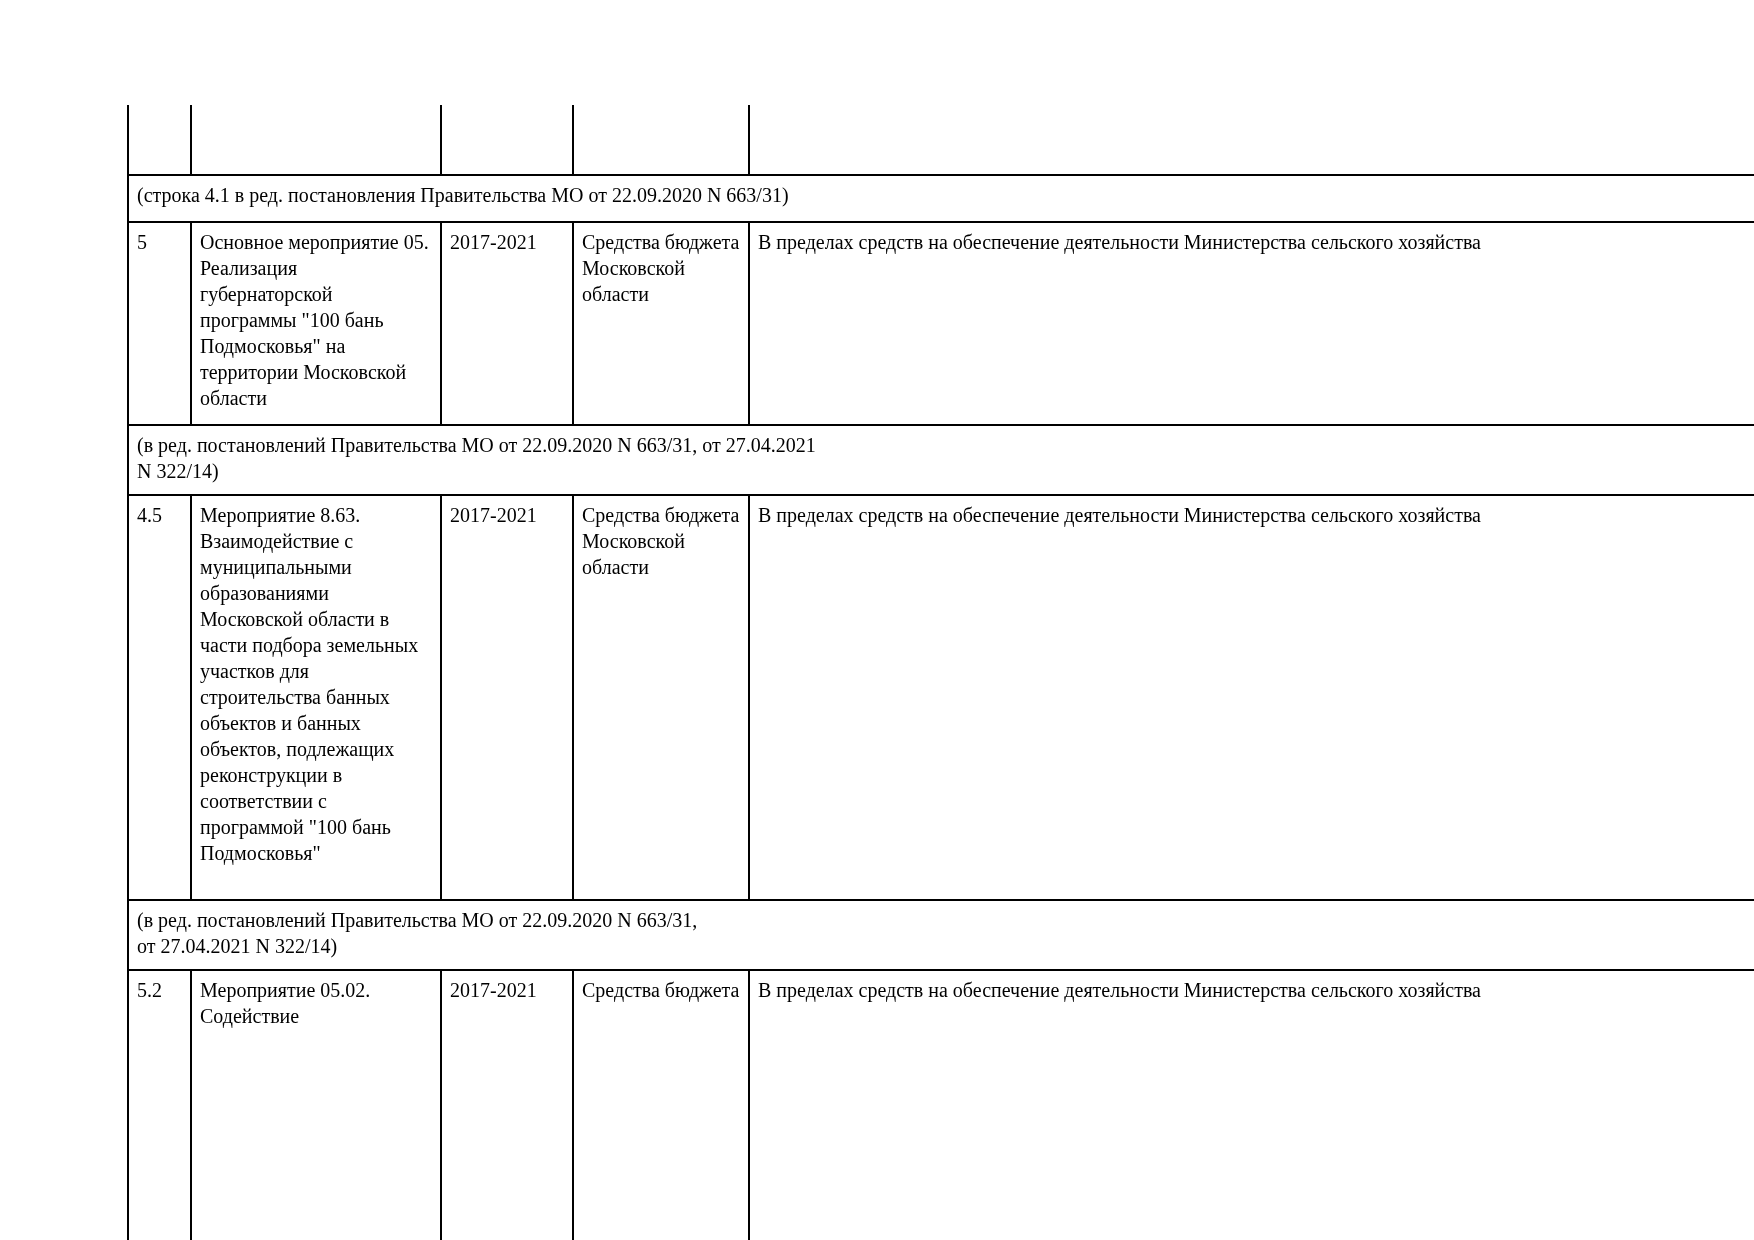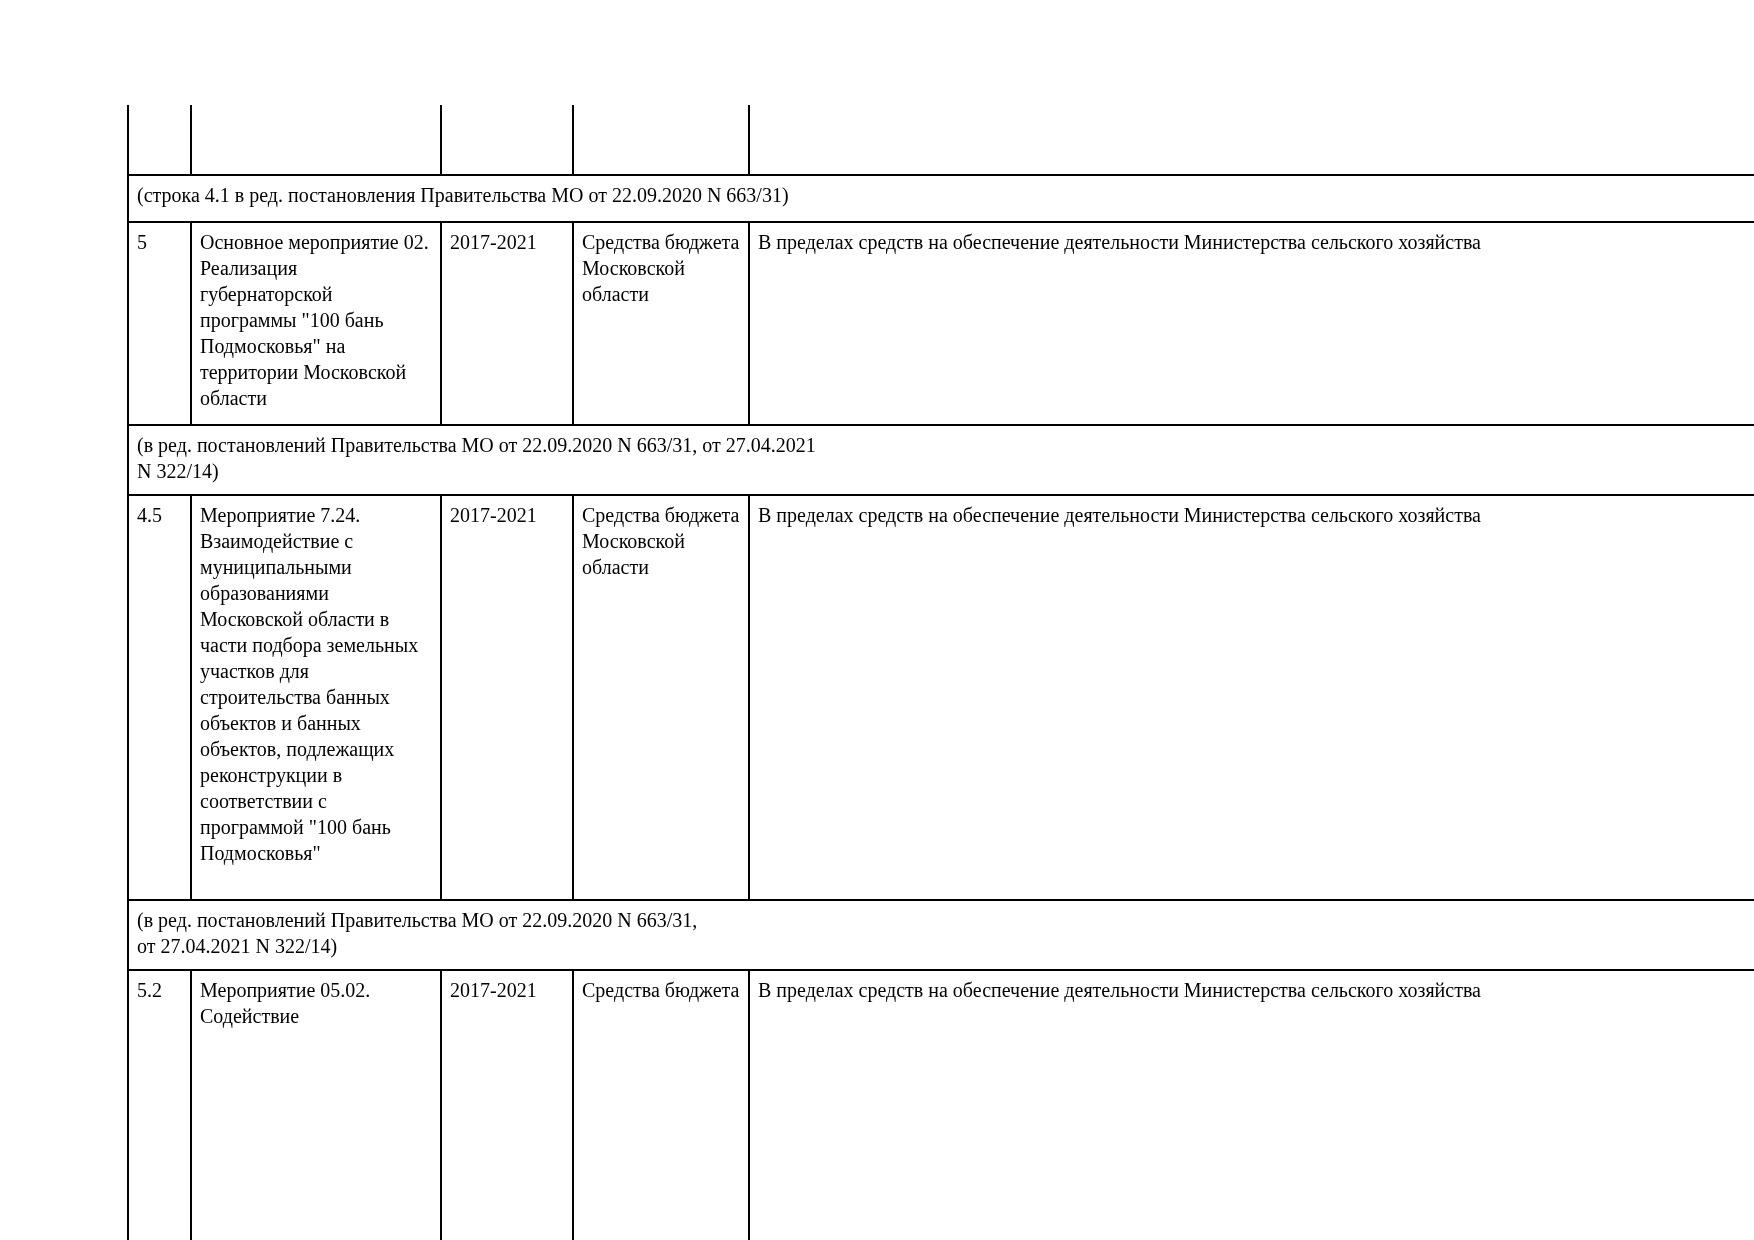--- a/index.html
+++ b/index.html
@@ -67,34 +67,34 @@
     <td></td>
     <td></td>
   </tr>
 
   <tr style="height:47px">
     <td class="note-cell" colspan="5">(строка 4.1 в ред. постановления Правительства МО от 22.09.2020 N 663/31)</td>
   </tr>
 
   <tr style="height:203px">
     <td class="num-cell">5</td>
-    <td>Основное мероприятие 02. Реализация губернаторской программы "100 бань Подмосковья" на территории Московской области</td>
+    <td>Основное мероприятие 05. Реализация губернаторской программы "100 бань Подмосковья" на территории Московской области</td>
     <td>2017-2021</td>
     <td>Средства бюджета Московской области</td>
     <td>В пределах средств на обеспечение деятельности Министерства сельского хозяйства</td>
   </tr>
 
   <tr style="height:70px">
     <td class="note-cell" colspan="5">(в ред. постановлений Правительства МО от 22.09.2020 N 663/31, от 27.04.2021
 N 322/14)</td>
   </tr>
 
   <tr style="height:405px">
     <td class="num-cell">4.5</td>
-    <td>Мероприятие 7.24. Взаимодействие с муниципальными образованиями Московской области в части подбора земельных участков для строительства банных объектов и банных объектов, подлежащих реконструкции в соответствии с программой "100 бань Подмосковья"</td>
+    <td>Мероприятие 8.63. Взаимодействие с муниципальными образованиями Московской области в части подбора земельных участков для строительства банных объектов и банных объектов, подлежащих реконструкции в соответствии с программой "100 бань Подмосковья"</td>
     <td>2017-2021</td>
     <td>Средства бюджета Московской области</td>
     <td>В пределах средств на обеспечение деятельности Министерства сельского хозяйства</td>
   </tr>
 
   <tr style="height:70px">
     <td class="note-cell" colspan="5">(в ред. постановлений Правительства МО от 22.09.2020 N 663/31,
 от 27.04.2021 N 322/14)</td>
   </tr>
 

